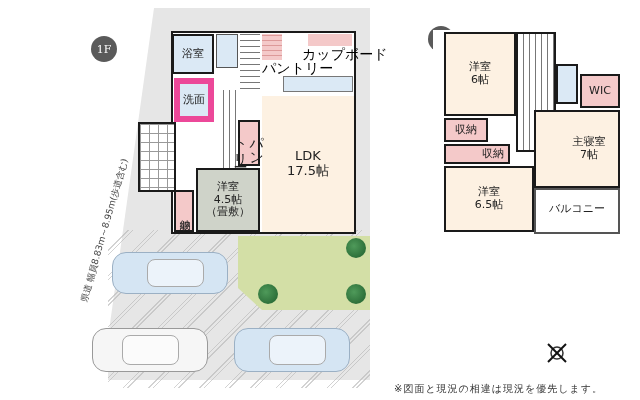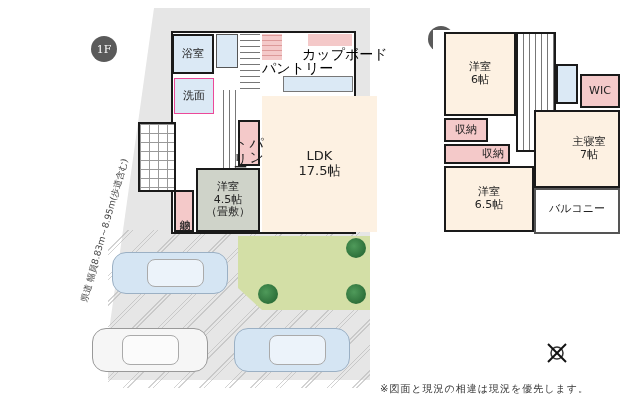--- a/index.html
+++ b/index.html
@@ -40,38 +40,38 @@
 <div class="abs road-lbl" style="left:78px;top:300px;">県道 幅員8.83m～8.95m(歩道含む)</div>
 
 <div class="abs wall" style="left:171px;top:31px;width:185px;height:203px;background:#fff;"></div>
 
 <div class="abs wall room wet" style="left:172px;top:34px;width:42px;height:40px;">
   <span class="lbl-md">浴室</span>
 </div>
 
 <div class="abs room wet" style="left:216px;top:34px;width:22px;height:34px;border:1px solid #555;"></div>
 
-<div class="abs room wet" style="left:174px;top:78px;width:40px;height:36px;border:1px solid #ec4899;">
+<div class="abs room wet" style="left:174px;top:78px;width:40px;height:44px;border:6px solid #ec4899;">
   <span class="lbl-md">洗面</span>
 </div>
 
 <div class="abs tile" style="left:138px;top:122px;width:38px;height:70px;border:2px solid #1a1a1a;"></div>
 
 <div class="abs stairs" style="left:218px;top:90px;width:22px;height:78px;"></div>
 <div class="abs stairs-h" style="left:240px;top:34px;width:20px;height:60px;"></div>
 
 <div class="abs pink" style="left:262px;top:34px;width:20px;height:26px;background:repeating-linear-gradient(0deg,#f4c9c9 0 4px,#d99 4px 5px);"></div>
 <div class="abs lbl-sm" style="left:262px;top:60px;">パントリー</div>
 
 <div class="abs" style="left:308px;top:34px;width:44px;height:12px;background:#f4c9c9;"></div>
 <div class="abs lbl-sm" style="left:302px;top:46px;">カップボード</div>
 
 <div class="abs" style="left:283px;top:76px;width:70px;height:16px;background:#dbe9f5;border:1px solid #777;"></div>
 
-<div class="abs room cream" style="left:262px;top:96px;width:115px;height:136px;">
+<div class="abs room cream" style="left:262px;top:96px;width:92px;height:136px;">
   <span class="lbl-lg">LDK</span>
   <span class="lbl-lg">17.5帖</span>
 </div>
 
 <div class="abs room pink" style="left:238px;top:120px;width:22px;height:46px;border:2px solid #1a1a1a;writing-mode:vertical-rl;">
   <span class="lbl-sm">パントリー</span>
 </div>
 
 <div class="abs room gray-room" style="left:196px;top:168px;width:64px;height:64px;border:2px solid #1a1a1a;">
   <span class="lbl-md">洋室</span>
@@ -136,13 +136,13 @@
   <span class="lbl-md">バルコニー</span>
 </div>
 
 <div class="abs" style="left:546px;top:342px;width:22px;height:22px;">
   <svg width="22" height="22" viewBox="0 0 22 22">
       <circle cx="11" cy="11" r="6" fill="none" stroke="#333" stroke-width="1.5"></circle>
       <line x1="2" y1="2" x2="20" y2="20" stroke="#111" stroke-width="2"></line>
       <line x1="20" y1="2" x2="2" y2="20" stroke="#111" stroke-width="2"></line>
     </svg>
 </div>
-<div class="abs note" style="left:380px;top:382px;">※図面と現況の相違は現況を優先します。</div>
+<div class="abs note" style="left:394px;top:382px;">※図面と現況の相違は現況を優先します。</div>
 
 </body></html>

